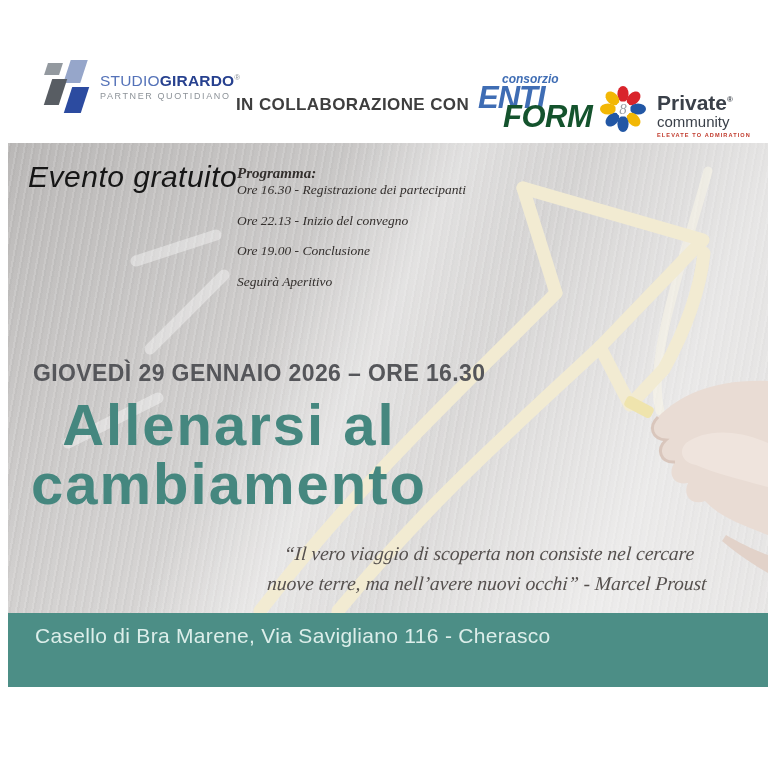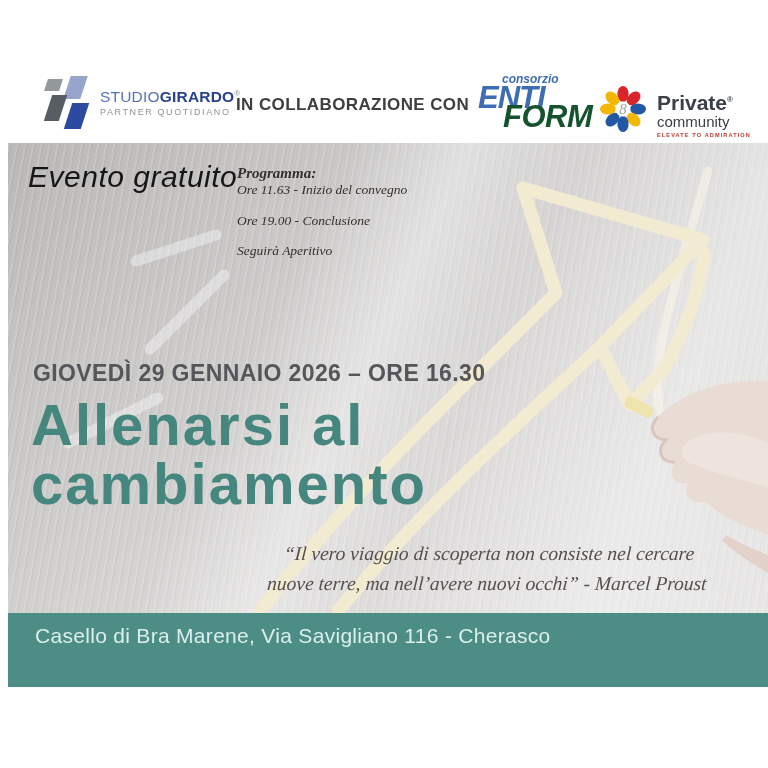--- a/index.html
+++ b/index.html
@@ -4,21 +4,21 @@
 <style>
   html,body{margin:0;padding:0;}
   body{
     width:768px;height:768px;position:relative;background:#ffffff;
     font-family:"Liberation Sans",sans-serif;overflow:hidden;
   }
   
   .header{position:absolute;left:0;top:0;width:768px;height:143px;background:#ffffff;}
 
   
-  .sg-logo{position:absolute;left:44px;top:76px;display:flex;align-items:center;gap:10px;}
+  .sg-logo{position:absolute;left:44px;top:60px;display:flex;align-items:center;gap:10px;}
   .sg-mark{position:relative;width:46px;height:54px;}
   .sg-mark div{position:absolute;transform:skewX(-18deg);}
   .sg-b1{left:2px;top:3px;width:15px;height:12px;background:#93999f;}
   .sg-b2{left:23px;top:0;width:17px;height:23px;background:#96a6ca;}
   .sg-b3{left:4px;top:19px;width:15px;height:26px;background:#585d63;}
   .sg-b4{left:24px;top:27px;width:17px;height:26px;background:#2c4ba0;}
   .sg-text{line-height:1.1;}
   .sg-name{font-size:15.5px;color:#5472b8;letter-spacing:.2px;}
   .sg-name b{color:#27418f;font-weight:800;}
   .sg-reg{font-size:8px;color:#8d9399;vertical-align:super;}
@@ -53,21 +53,21 @@
   .poster-svg{position:absolute;left:0;top:0;}
 
   .evento{position:absolute;left:20px;top:17px;font-size:30px;font-style:italic;color:#161616;letter-spacing:.5px;}
 
   .program{position:absolute;left:229px;top:22px;font-family:"Liberation Serif",serif;font-style:italic;color:#332f2d;}
   .program-title{font-weight:700;font-size:15px;}
   .program-item{font-size:13.5px;margin-bottom:14.5px;}
 
   .date-line{position:absolute;left:25px;top:217px;font-size:23px;font-weight:800;color:#55565a;letter-spacing:.4px;}
 
-  .title{position:absolute;left:23px;top:252px;font-size:58px;font-weight:700;color:#45877f;line-height:59px;letter-spacing:2px;}
+  .title{position:absolute;left:23px;top:252px;font-size:58px;font-weight:700;color:#45877f;line-height:59px;letter-spacing:2px;text-align:center;}
 
   .quote{
     position:absolute;left:225px;top:396px;width:510px;text-align:center;
     font-family:"Liberation Serif",serif;font-style:italic;color:#55504e;
     font-size:19.5px;line-height:30px;transform:skewX(-4deg);
   }
 
   
   .footer{
     position:absolute;left:8px;top:613px;width:760px;height:74px;background:#4c8e86;
@@ -154,21 +154,22 @@
       <path d="M760 300 C724 284 694 288 678 300 C670 308 674 320 688 322 C706 330 730 336 760 344 Z" fill="#efe4dd"></path>
       <path d="M650 274 C640 284 644 296 658 297 C648 306 652 320 667 319" fill="none" stroke="#d9c6bc" stroke-width="3"></path>
       <path d="M718 392 C732 400 748 408 760 412 L760 430 C742 420 726 408 714 398 Z" fill="#e2d2c9"></path>
     </g>
   </svg>
 
   <div class="evento">Evento gratuito</div>
 
   <div class="program">
     <div class="program-title">Programma:</div>
-    <div class="program-item">Ore 11.63 - Inizio del convegno</div>
+    <div class="program-item">Ore 16.30 - Registrazione dei partecipanti</div>
+    <div class="program-item">Ore 22.13 - Inizio del convegno</div>
     <div class="program-item">Ore 19.00 - Conclusione</div>
     <div class="program-item">Seguirà Aperitivo</div>
   </div>
 
   <div class="date-line">GIOVEDÌ 29 GENNAIO 2026 – ORE 16.30</div>
 
   <div class="title">
     <div>Allenarsi al</div>
     <div>cambiamento</div>
   </div>

